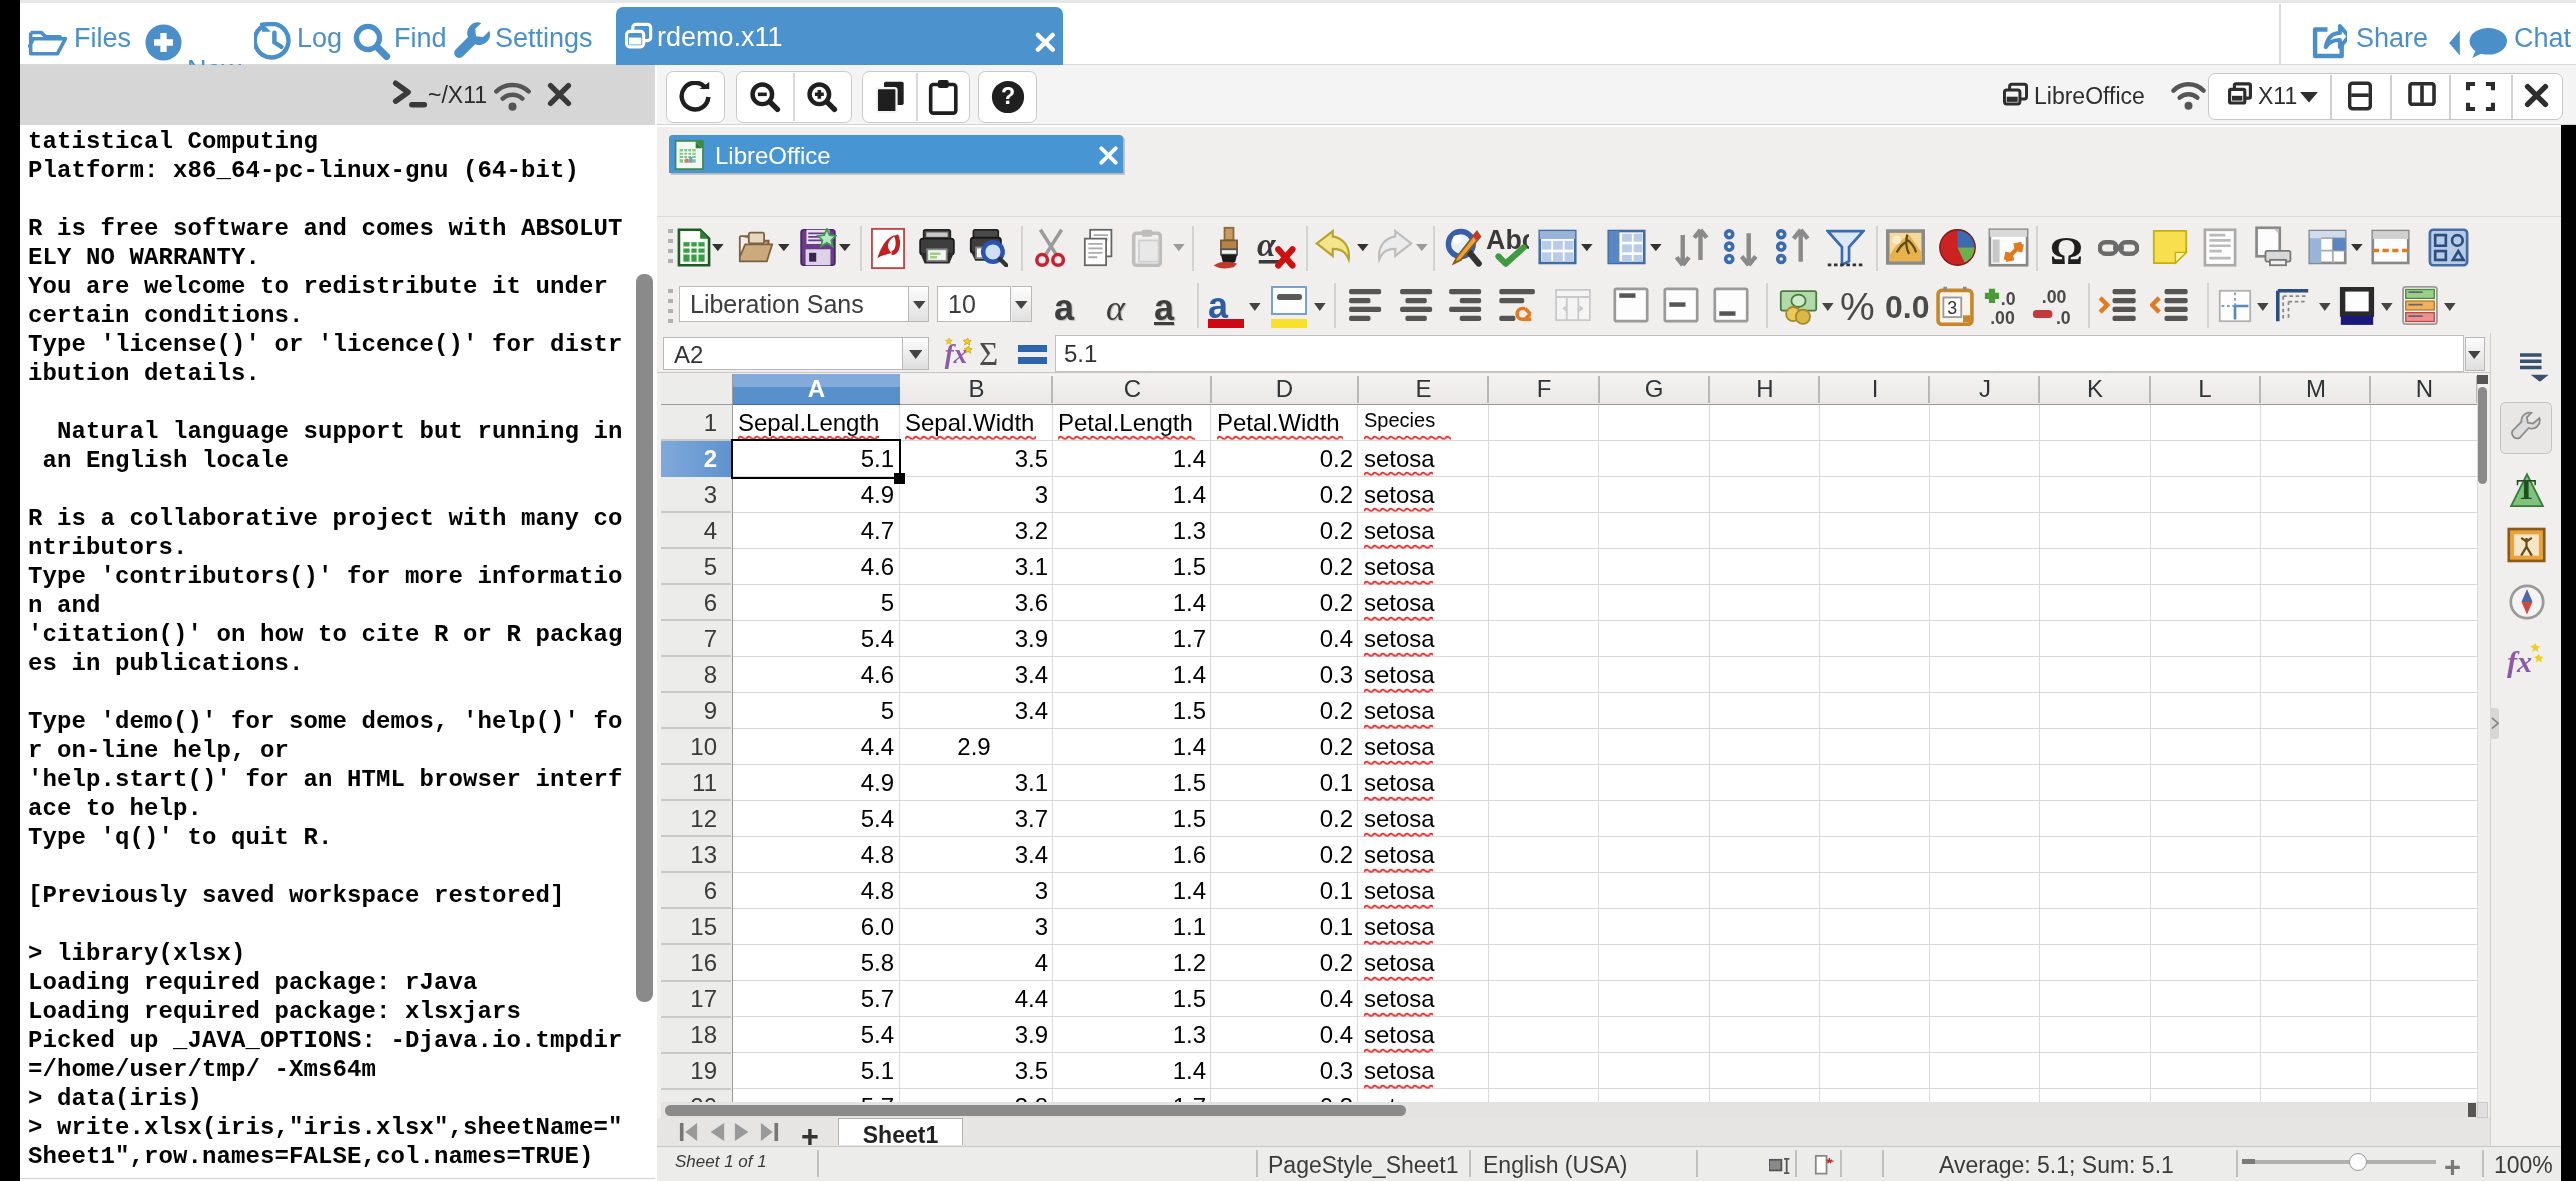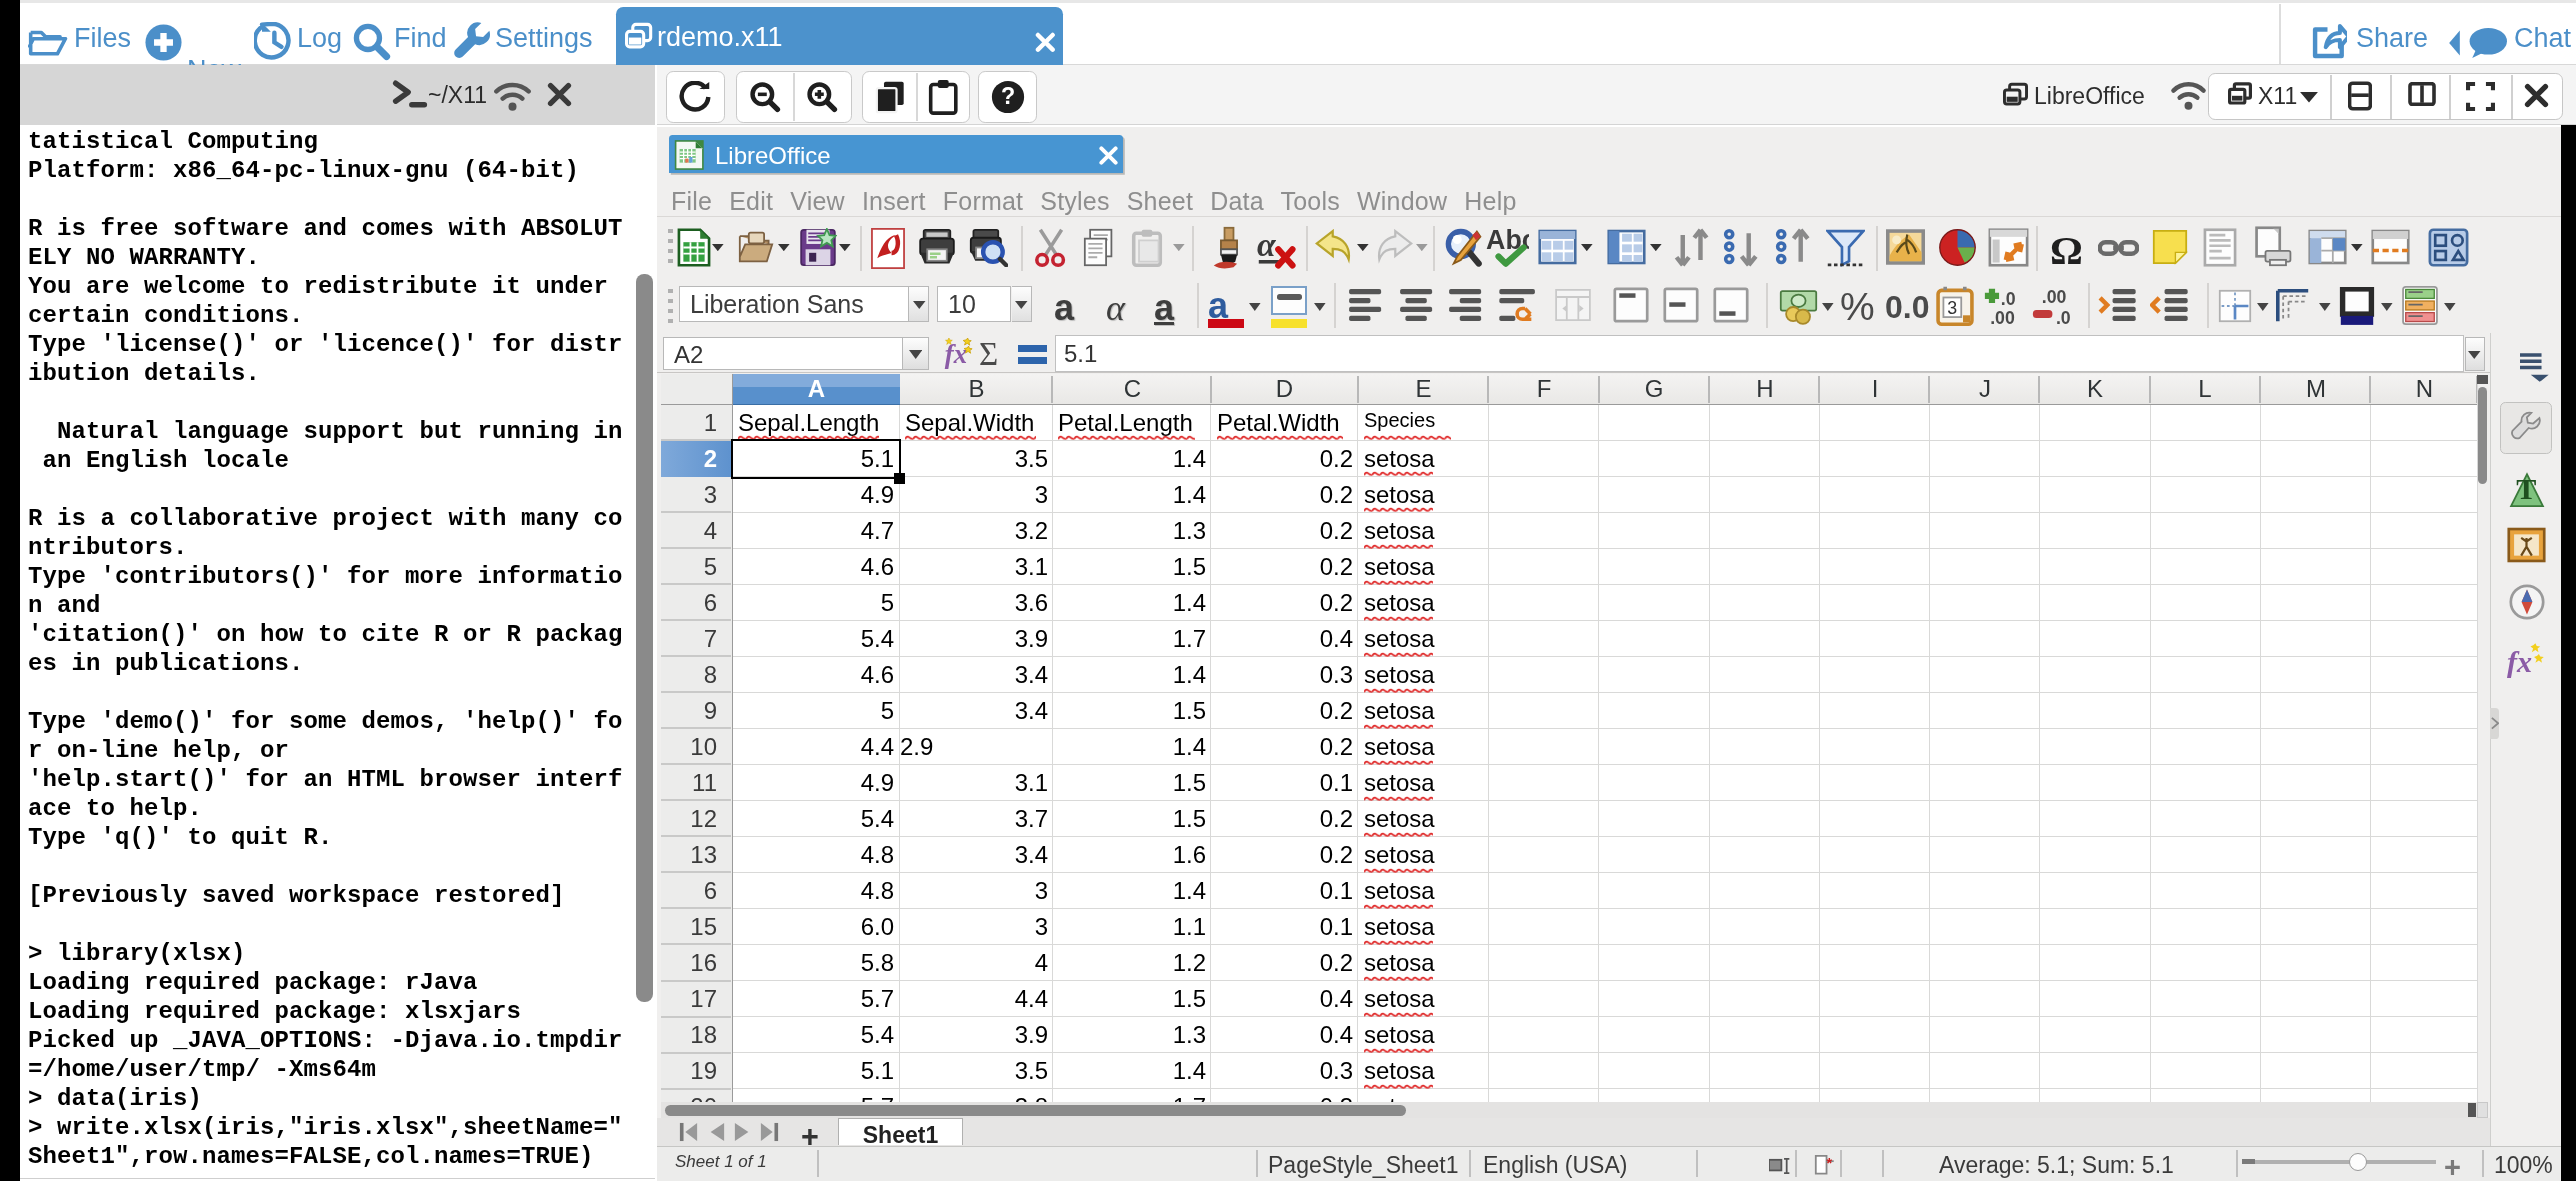--- a/index.html
+++ b/index.html
@@ -273,21 +273,20 @@
       </svg>
 </div>
 <div class="abs" style="left:715px;top:142px;font-size:24px;color:#fff;">LibreOffice</div>
 <div class="abs" style="left:1099px;top:146px;">
   <svg width="19" height="19" viewBox="0 0 24 24">
         <path d="M3 3 L21 21 M21 3 L3 21" stroke="#fff" stroke-width="5" stroke-linecap="round"></path>
       </svg>
 </div>
 
 <div class="abs" style="left:657px;top:184px;width:1904px;height:33px;background:#f0efee;border-bottom:1.8px solid #dad8d6;"></div>
-<div class="abs" style="left:671px;top:187px;font-size:25px;color:#8e8e8e;letter-spacing:0.2px;word-spacing:10px;">File Edit View Insert Format Styles Sheet Data Tools Window Help</div>
 
 <div class="abs" style="left:657px;top:219px;width:1904px;height:59px;background:#f0efee;"></div>
 <div class="abs" style="left:668px;top:229px;width:4.5px;height:34px;background:repeating-linear-gradient(#b0b0b0 0 4.5px,#f0efee 4.5px 10px);"></div>
 
 <div class="abs" style="left:677px;top:228px;">
       <svg width="34" height="39" viewBox="0 0 38 44">
         <path d="M2 2 h24 l10 10 v30 H2 z" fill="#fff" stroke="#1c5e20" stroke-width="3"></path>
         <path d="M26 2 l10 10 h-10 z" fill="#2e7d32"></path>
         <rect x="7" y="16" width="24" height="22" fill="#34a040"></rect>
         <g stroke="#fff" stroke-width="2">
@@ -1051,21 +1050,21 @@
     </svg>
 <div class="abs" style="left:733px;top:697px;width:161px;font-size:24px;color:#000;text-align:right;">5</div>
 <div class="abs" style="left:900px;top:697px;width:148px;font-size:24px;color:#000;text-align:right;">3.4</div>
 <div class="abs" style="left:1053px;top:697px;width:153px;font-size:24px;color:#000;text-align:right;">1.5</div>
 <div class="abs" style="left:1211px;top:697px;width:142px;font-size:24px;color:#000;text-align:right;">0.2</div>
 <div class="abs" style="left:1364px;top:697px;font-size:24px;color:#000;">setosa</div>
 <svg class="abs" style="left:1364px;top:724px;" width="69" height="5.4" viewBox="0 0 77 6">
       <rect width="77" height="6" fill="url(#sq)"></rect>
     </svg>
 <div class="abs" style="left:733px;top:733px;width:161px;font-size:24px;color:#000;text-align:right;">4.4</div>
-<div class="abs" style="left:900px;top:733px;width:148px;font-size:24px;color:#000;text-align:left;">2.9</div>
+<div class="abs" style="left:900px;top:733px;width:148px;font-size:24px;color:#000;text-align:center;">2.9</div>
 <div class="abs" style="left:1053px;top:733px;width:153px;font-size:24px;color:#000;text-align:right;">1.4</div>
 <div class="abs" style="left:1211px;top:733px;width:142px;font-size:24px;color:#000;text-align:right;">0.2</div>
 <div class="abs" style="left:1364px;top:733px;font-size:24px;color:#000;">setosa</div>
 <svg class="abs" style="left:1364px;top:760px;" width="69" height="5.4" viewBox="0 0 77 6">
       <rect width="77" height="6" fill="url(#sq)"></rect>
     </svg>
 <div class="abs" style="left:733px;top:769px;width:161px;font-size:24px;color:#000;text-align:right;">4.9</div>
 <div class="abs" style="left:900px;top:769px;width:148px;font-size:24px;color:#000;text-align:right;">3.1</div>
 <div class="abs" style="left:1053px;top:769px;width:153px;font-size:24px;color:#000;text-align:right;">1.5</div>
 <div class="abs" style="left:1211px;top:769px;width:142px;font-size:24px;color:#000;text-align:right;">0.1</div>

